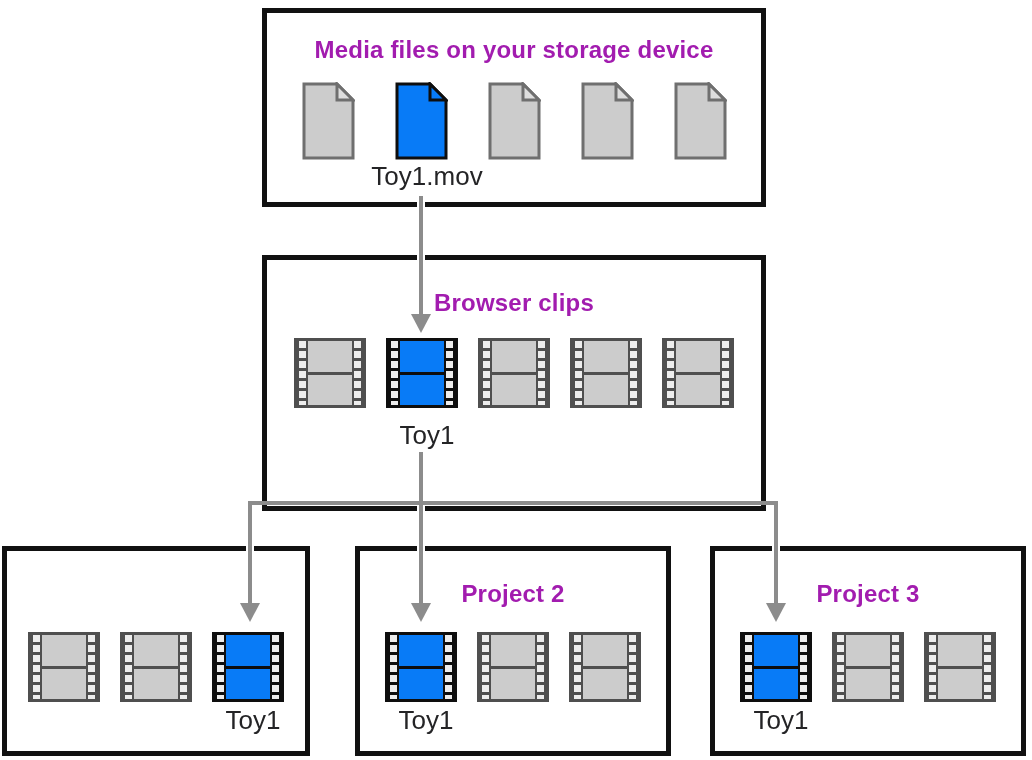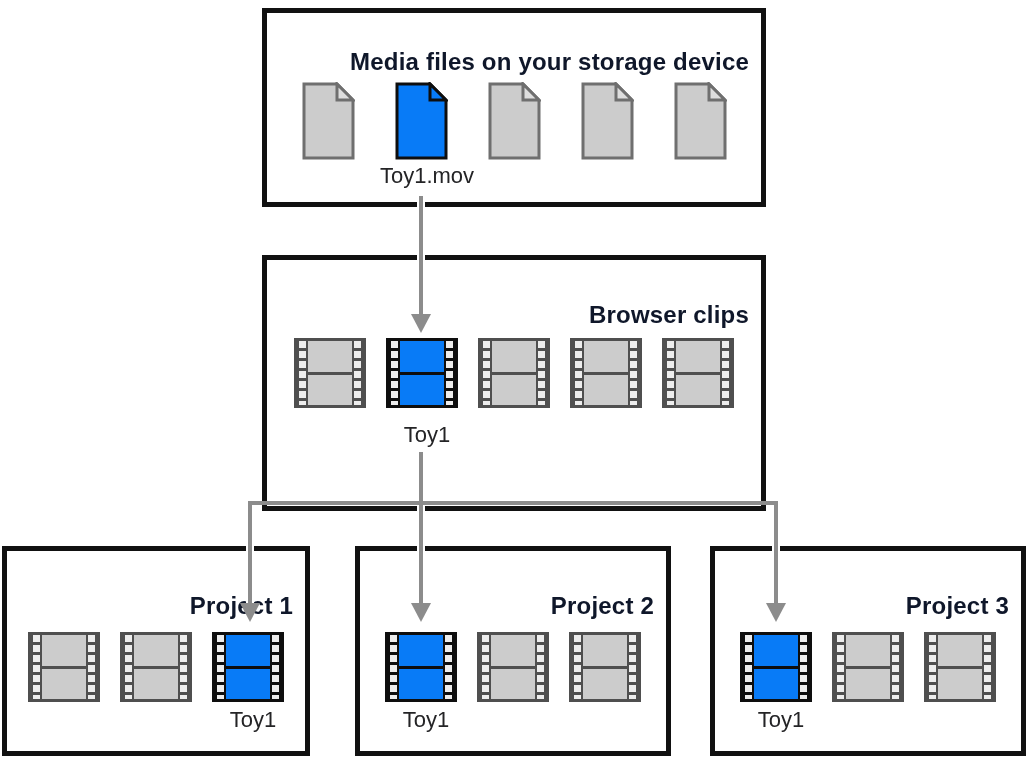--- a/index.html
+++ b/index.html
@@ -11,22 +11,22 @@
   .box{
     position:absolute;box-sizing:border-box;border:5px solid var(--border,#111);
     background:#ffffff;
   }
   .storage-box{left:262px;top:8px;width:504px;height:199px;}
   .browser-box{left:262px;top:255px;width:504px;height:256px;}
   .project-1{left:2px;top:546px;width:308px;height:210px;}
   .project-2{left:355px;top:546px;width:316px;height:210px;}
   .project-3{left:710px;top:546px;width:316px;height:210px;padding-left:32px;}
   .box-title{
-    position:absolute;left:0;right:0;margin:12px;text-align:right;
-    font-size:24px;font-weight:bold;color:#0f172a;line-height:30px;letter-spacing:.2px;
+    position:absolute;left:0;right:0;margin:0;text-align:center;
+    font-size:24px;font-weight:bold;color:#a21caf;line-height:30px;letter-spacing:.2px;
   }
   .storage-box .box-title{top:22px;}
   .browser-box .box-title{top:28px;}
   .project-box .box-title{top:28px;}
   
   .icon-row{position:absolute;left:0;right:0;display:flex;justify-content:center;}
   .docs-row{top:69px;gap:40px;}
   .browser-box .icon-row{top:78px;gap:20px;}
   .project-box .icon-row{top:81px;gap:20px;}
   
@@ -50,21 +50,21 @@
     background-image:repeating-linear-gradient(to bottom,#ededed 0 7px,var(--bc) 7px 10px);
   }
   .clip .frames{flex:1;background:var(--fill);position:relative;}
   .clip .frames::after{
     content:"";position:absolute;left:0;right:0;top:50%;margin-top:-1.5px;height:3px;
     background:var(--bc);
   }
   
   .item-label{
     position:absolute;transform:translateX(-50%);white-space:nowrap;
-    font-size:22px;color:#242426;line-height:30px;
+    font-size:26px;color:#242426;line-height:30px;
   }
   .storage-box .item-label{left:160px;top:148px;}
   .browser-box .item-label{left:160px;top:160px;}
   .project-1 .item-label{left:246px;top:154px;}
   .project-2 .item-label{left:66px;top:154px;}
   .project-3 .item-label{left:66px;top:154px;}
   
   .vshaft{
     position:absolute;width:4px;background:var(--arrow,#8c8c8c);
     border-left:2px solid #fff;border-right:2px solid #fff;z-index:5;
@@ -144,21 +144,20 @@
         <span class="clip">
           <span class="holes"></span>
           <span class="frames"></span>
           <span class="holes"></span>
         </span>
       </div>
     <div class="item-label">Toy1</div>
   </section>
 
   <section class="box project-box project-1">
-    <h2 class="box-title">Project 1</h2>
     <div class="icon-row">
         <span class="clip">
           <span class="holes"></span>
           <span class="frames"></span>
           <span class="holes"></span>
         </span>
         <span class="clip">
           <span class="holes"></span>
           <span class="frames"></span>
           <span class="holes"></span>

